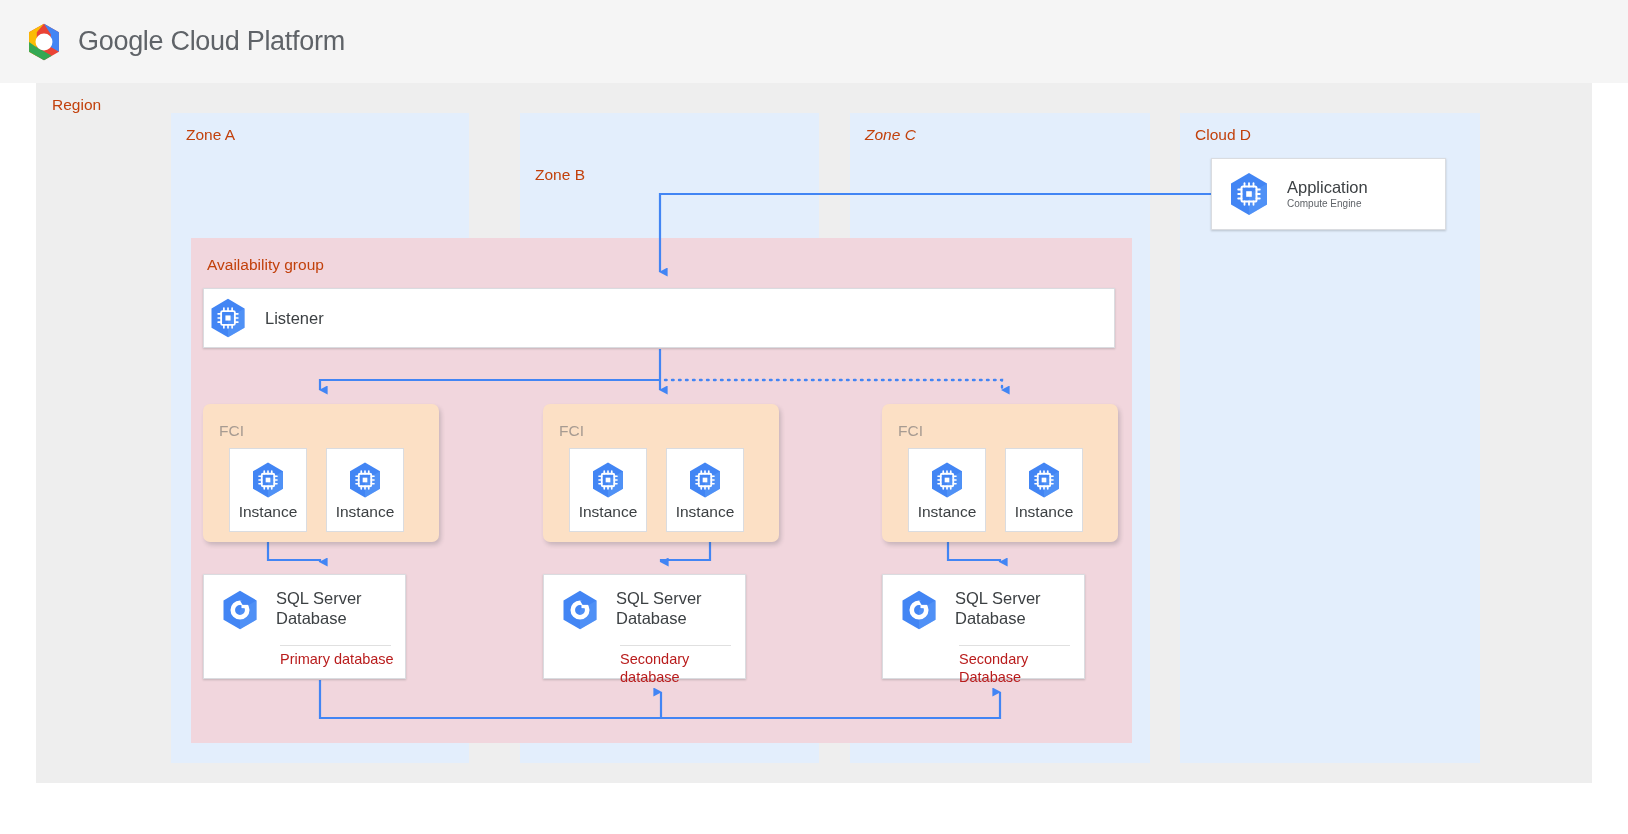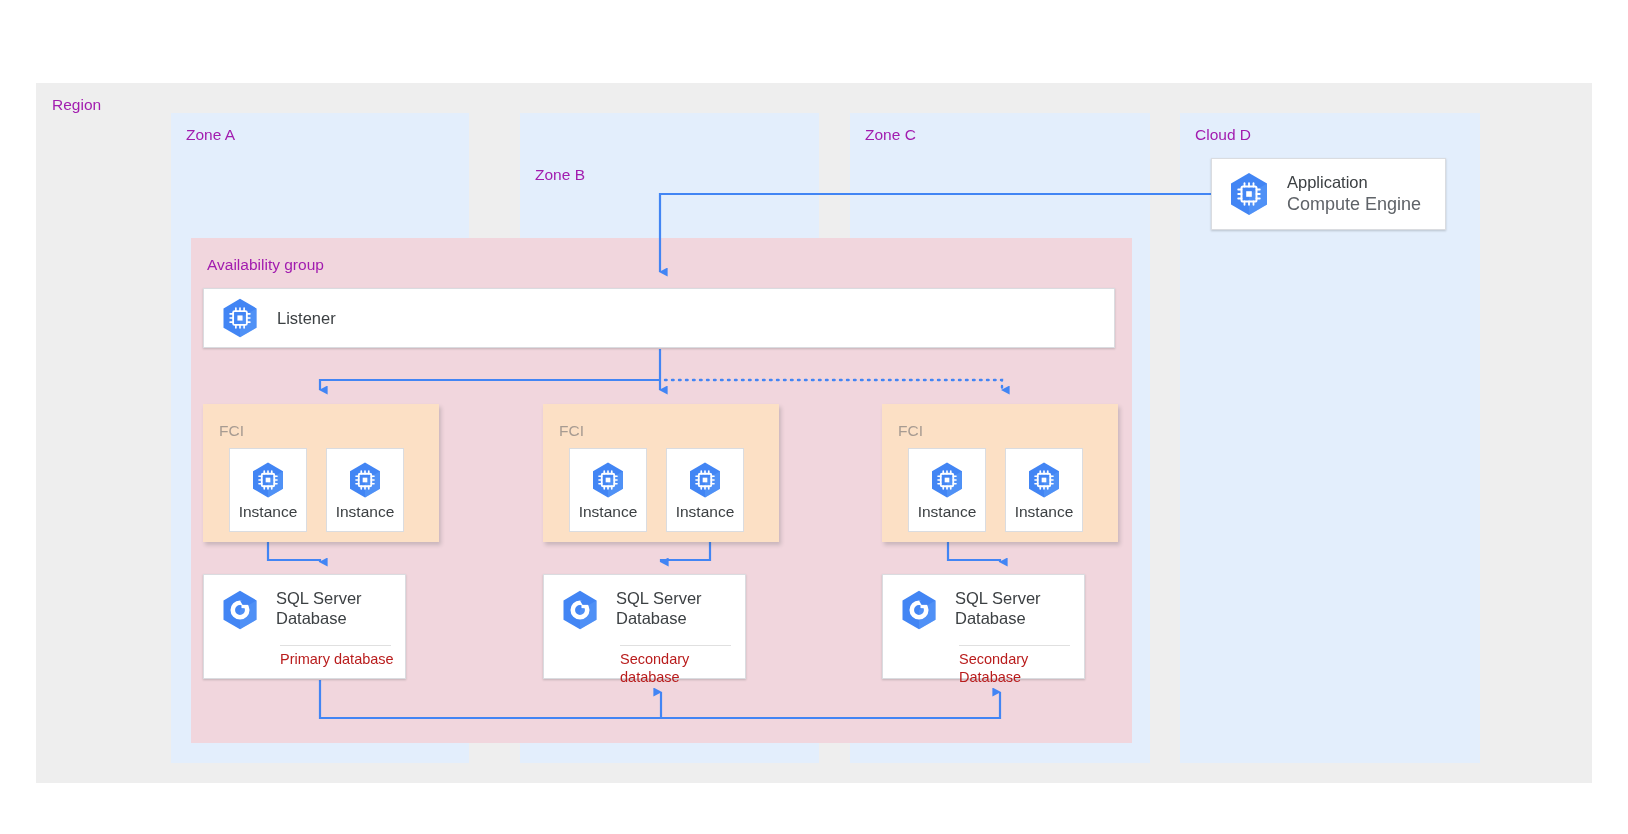--- a/index.html
+++ b/index.html
@@ -40,41 +40,41 @@
   
   #region {
     position: absolute;
     left: 36px; top: 83px;
     width: 1556px; height: 700px;
     background: #eeeeee;
   }
   .zone-label, .group-label {
     position: absolute;
     font-size: 15.5px;
-    color: #a21caf;
+    color: #c2410c;
     white-space: nowrap;
     pointer-events: none;
     text-align: right;
   }
   #region-label { left: 52px; top: 96px; }
 
   .zone {
     position: absolute;
     top: 113px;
     height: 650px;
     background: #e3eefc;
   }
   #zone-a { left: 171px; width: 298px; }
   #zone-b { left: 520px; width: 299px; }
   #zone-c { left: 850px; width: 300px; }
   #zone-d { left: 1180px; width: 300px; }
 
   #zone-a-label { left: 186px; top: 126px; }
   #zone-b-label { left: 535px; top: 126px; margin-top: 40px; }
-  #zone-c-label { left: 865px; top: 126px; }
+  #zone-c-label { left: 865px; top: 126px; font-style: italic; }
   #zone-d-label { left: 1195px; top: 126px; }
 
   
   #avgroup {
     position: absolute;
     left: 191px; top: 238px;
     width: 941px; height: 505px;
     background: #f1d6dd;
   }
   #avgroup-label { left: 207px; top: 256px; }
@@ -89,38 +89,39 @@
 
   
   #app-card {
     left: 1211px; top: 158px;
     width: 235px; height: 72px;
     display: flex; align-items: center;
     padding-left: 13px;
   }
   #app-card .txtwrap { margin-left: 14px; line-height: 1.28; }
   .title-lg { font-size: 16.5px; color: #3c4043; }
-  .sub-sm { font-size: 18px; color: #5f6368; }
+  .sub-sm { font-size: 10px; color: #5f6368; }
 
   
   #listener-card {
     left: 203px; top: 288px;
     width: 912px; height: 60px;
     display: flex; align-items: center;
-    padding-left: 14px;
+    padding-left: 2px;
   }
   #listener-card .title-lg { margin-left: 15px; }
 
   
   .fci {
     position: absolute;
     top: 404px;
     width: 236px; height: 138px;
     background: #fce0c5;
     box-shadow: 2px 3px 4px rgba(60,64,67,.22);
+    border-radius: 7px;
   }
   #fci-a { left: 203px; }
   #fci-b { left: 543px; }
   #fci-c { left: 882px; }
   .fci-label { left: 16px; top: 18px; position: absolute;
                font-size: 15.5px; color: #a79b92; }
 
   .instance {
     position: absolute;
     top: 44px;
@@ -185,20 +186,30 @@
     pointer-events: none;
   }
 
   .hex-icon { display: block; }
 </style>
 </head>
 <body>
 
 <div id="page">
 
+  <div id="header">
+    <svg id="gcp-logo" viewBox="0 0 40 44" xmlns="http://www.w3.org/2000/svg">
+      <path d="M20 1.6 L36.6 11.2 L36.6 32.8 L20 42.4 L3.4 32.8 L3.4 11.2 Z" fill="#ea4335"></path>
+      <path d="M20 1.6 L3.4 11.2 L3.4 32.8 L12 37.8 L12 11.2 Z" fill="#fbbc05"></path>
+      <path d="M3.4 22 L3.4 32.8 L20 42.4 L28.6 37.4 L10 26.6 Z" fill="#34a853"></path>
+      <path d="M20 1.6 L36.6 11.2 L36.6 32.8 L27.5 27.6 L27.5 13.5 Z" fill="#4285f4"></path>
+      <circle cx="20" cy="22" r="9.4" fill="#ffffff"></circle>
+    </svg>
+    <div id="header-title"><span class="g-bold">Google</span><span> Cloud Platform</span></div>
+  </div>
 
   <div id="region"></div>
   <div class="zone-label" id="region-label">Region</div>
 
   <div class="zone" id="zone-a"></div>
   <div class="zone" id="zone-b"></div>
   <div class="zone" id="zone-c"></div>
   <div class="zone" id="zone-d"></div>
 
   <div class="zone-label" id="zone-a-label">Zone A</div>

